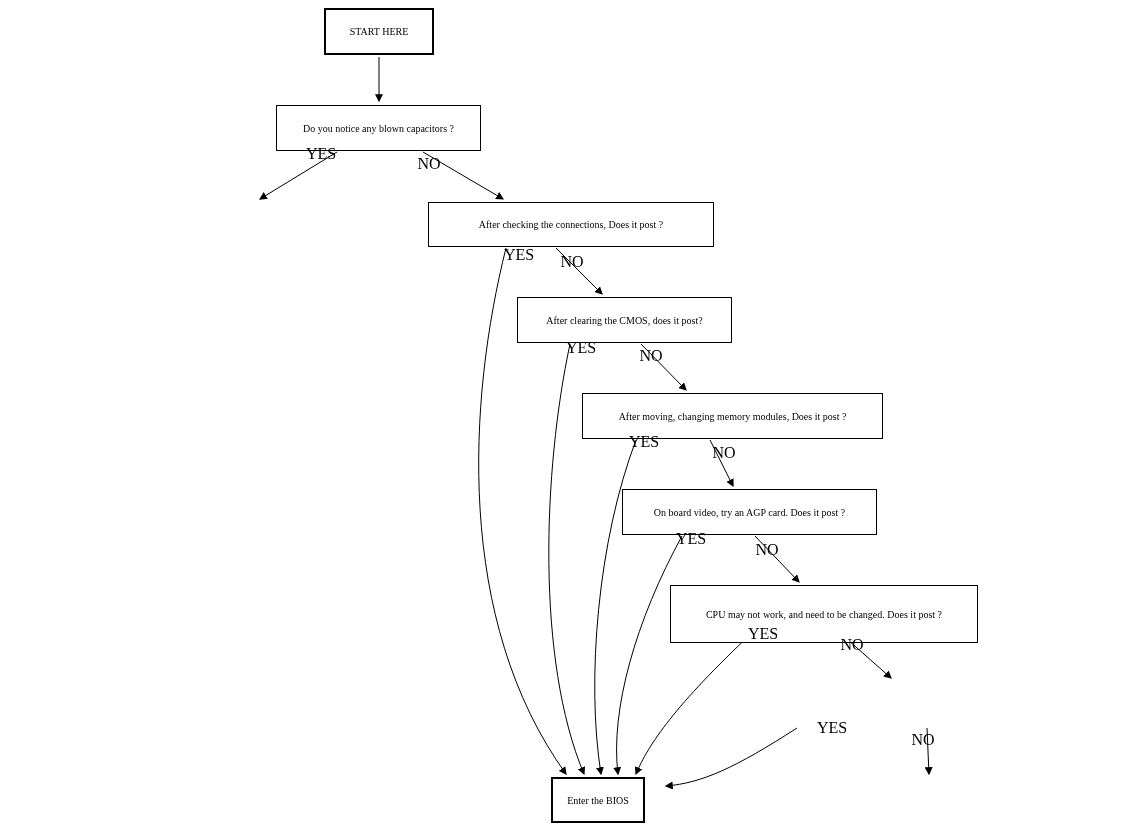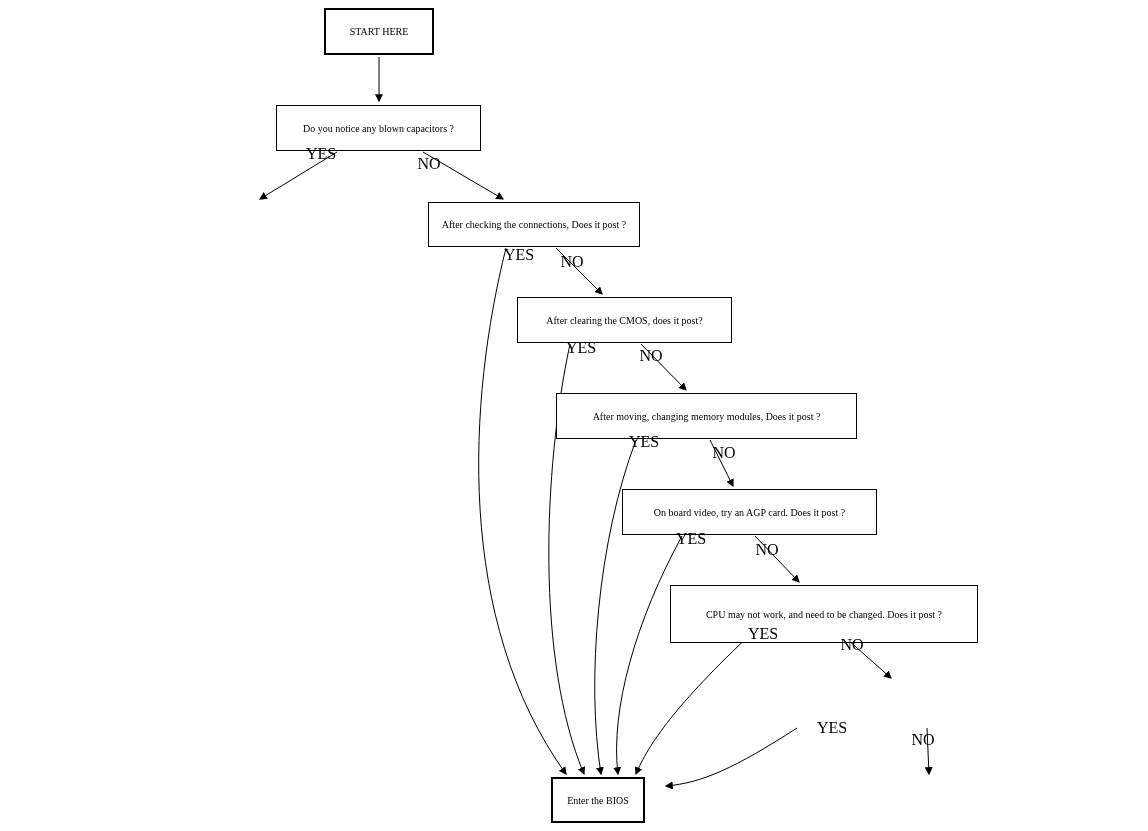--- a/index.html
+++ b/index.html
@@ -58,23 +58,23 @@
     <path class="edge" d="M682,536 C636,620 610,710 618,774" marker-end="url(#arrowhead)"></path>
     <path class="edge" d="M755,536 L799,582" marker-end="url(#arrowhead)"></path>
     <path class="edge" d="M753,632 C675,705 648,745 636,774" marker-end="url(#arrowhead)"></path>
     <path class="edge" d="M839,632 L891,678" marker-end="url(#arrowhead)"></path>
     <path class="edge" d="M797,728 C735,768 702,783 666,786" marker-end="url(#arrowhead)"></path>
     <path class="edge" d="M927,728 L929,774" marker-end="url(#arrowhead)"></path>
   </svg>
 
   <div class="node bold" style="left:324px;top:8px;width:110px;height:47px;">START HERE</div>
   <div class="node" style="left:276px;top:105px;width:205px;height:46px;">Do you notice any blown capacitors ?</div>
-  <div class="node" style="left:428px;top:202px;width:212px;height:45px;">After checking the connections, Does it post ?</div>
+  <div class="node" style="left:428px;top:202px;width:286px;height:45px;">After checking the connections, Does it post ?</div>
   <div class="node" style="left:517px;top:297px;width:215px;height:46px;">After clearing the CMOS, does it post?</div>
-  <div class="node" style="left:556px;top:393px;width:301px;height:46px;">After moving, changing memory modules, Does it post ?</div>
+  <div class="node" style="left:582px;top:393px;width:301px;height:46px;">After moving, changing memory modules, Does it post ?</div>
   <div class="node" style="left:622px;top:489px;width:255px;height:46px;">On board video, try an AGP card. Does it post ?</div>
   <div class="node" style="left:670px;top:585px;width:308px;height:58px;">CPU may not work, and need to be changed. Does it post ?</div>
   <div class="node bold" style="left:551px;top:777px;width:94px;height:46px;">Enter the BIOS</div>
 
   <span class="edge-label" style="left:321px;top:154px;">YES</span>
   <span class="edge-label" style="left:429px;top:164px;">NO</span>
   <span class="edge-label" style="left:519px;top:255px;">YES</span>
   <span class="edge-label" style="left:572px;top:262px;">NO</span>
   <span class="edge-label" style="left:581px;top:348px;">YES</span>
   <span class="edge-label" style="left:651px;top:356px;">NO</span>

